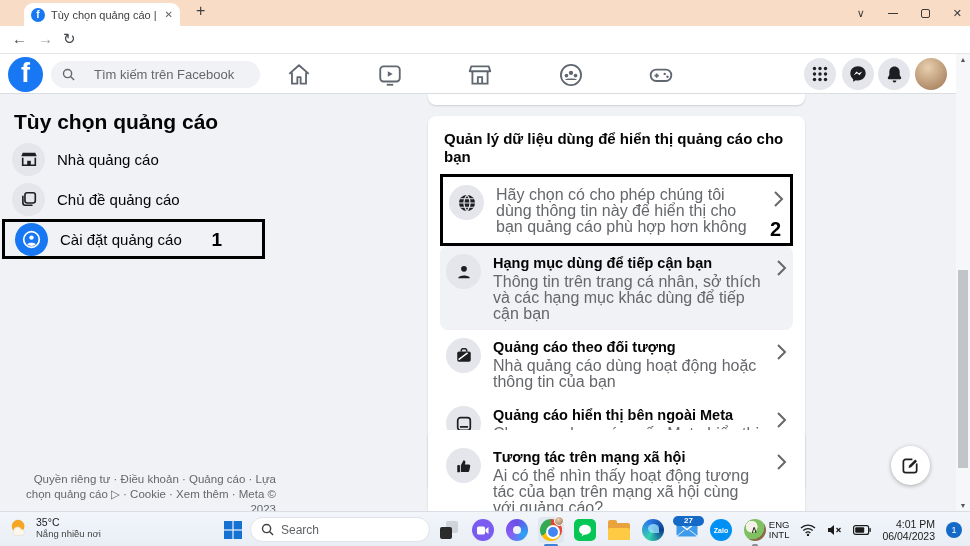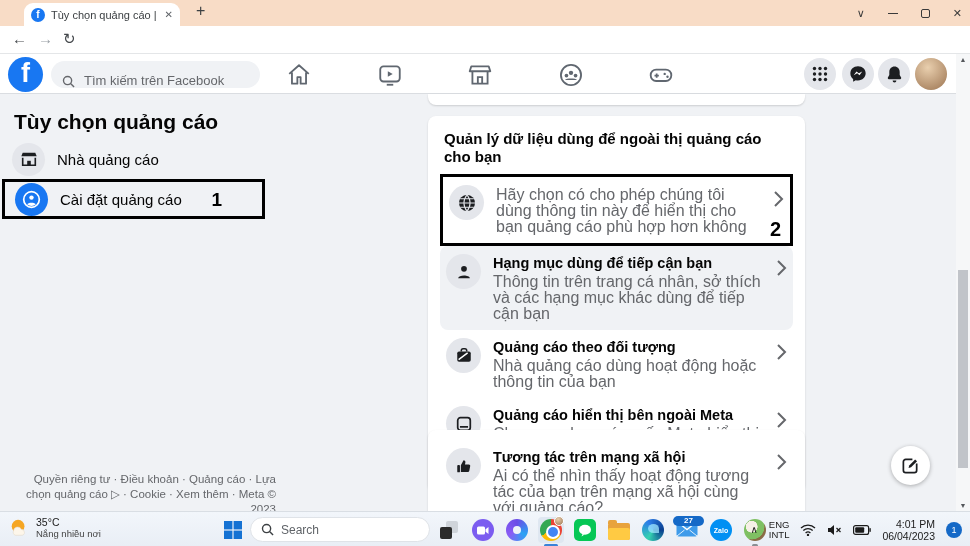--- a/index.html
+++ b/index.html
@@ -32,21 +32,21 @@
   .mini-avatar { width:15px; height:15px; border-radius:50%;
                  background:radial-gradient(circle at 35% 35%, #cfe3c2, #7d9f6d); }
   .dots { font-size:13px; color:#45494d; }
 
   
   .fbheader { position:absolute; left:0; top:54px; width:956px; height:40px; background:#fff;
               border-bottom:1px solid #dadde1; }
   .fblogo { position:absolute; left:8px; top:3px; width:35px; height:35px; border-radius:50%;
             background:#1877f2; color:#fff; font-size:27px; font-weight:bold; text-align:center; line-height:33px; }
   .fbsearch { position:absolute; left:51px; top:7px; width:209px; height:27px; background:#f0f2f5;
-              border-radius:15px; display:flex; align-items:flex-end; gap:9px; padding:0 11px;
+              border-radius:15px; display:flex; align-items:center; gap:19px; padding:0 11px;
               color:#65676b; font-size:13px; }
   .fbnav { position:absolute; top:8px; width:26px; height:26px; color:#606770; }
   .fbcircle { position:absolute; top:4px; width:32px; height:32px; border-radius:50%; background:#e4e6eb;
               display:flex; align-items:center; justify-content:center; }
   .fb-avatar { background:radial-gradient(circle at 40% 30%, #e9cfae, #9b7350); }
 
   
   .scrollbar { position:absolute; right:0; top:54px; width:14px; height:457px; background:#f6f7f8; }
   .scrollbar .arrow { position:absolute; left:0; width:14px; text-align:center; font-size:7px; color:#55585c; }
   .scroll-thumb { position:absolute; left:2px; top:216px; width:10px; height:198px; background:#c1c4c9; }
@@ -273,38 +273,47 @@
     <div class="side-item">
       <span class="sicon">
         <svg width="18" height="18" viewBox="0 0 20 20">
             <path d="M3 3h14l1.5 4H1.5z" fill="#1c1e21"></path>
             <path d="M3 8.5V17h14V8.5" fill="none" stroke="#1c1e21" stroke-width="1.8"></path>
             <path d="M8 17v-5h4v5" fill="#1c1e21"></path>
           </svg>
       </span>
       <span class="side-label">Nhà quảng cáo</span>
     </div>
+    <div class="side-item">
+      <span class="sicon">
+        <svg width="18" height="18" viewBox="0 0 20 20">
+            <rect x="5.5" y="3" width="11.5" height="11.5" rx="2.5" fill="none" stroke="#1c1e21" stroke-width="1.8"></rect>
+            <path d="M3.2 7v7.3A2.7 2.7 0 0 0 5.9 17h7.4" fill="none" stroke="#1c1e21" stroke-width="1.8" stroke-linecap="round"></path>
+          </svg>
+      </span>
+      <span class="side-label">Chủ đề quảng cáo</span>
+    </div>
     <div class="side-item annotated">
       <span class="sicon active">
         <svg width="19" height="19" viewBox="0 0 20 20">
             <circle cx="10" cy="10" r="8.2" fill="none" stroke="#fff" stroke-width="1.8"></circle>
             <circle cx="10" cy="8" r="2.3" fill="#fff"></circle>
             <path d="M5.5 15.3c.6-2.4 8.4-2.4 9 0a8.2 8.2 0 0 1-9 0z" fill="#fff"></path>
           </svg>
       </span>
       <span class="side-label">Cài đặt quảng cáo</span>
       <span class="ann-num">1</span>
     </div>
   </div>
 
   <div class="maincol">
     <div class="partial-card"></div>
 
     <div class="card card1">
-      <div class="section-title">Quản lý dữ liệu dùng để ngoài thị quảng cáo cho bạn</div>
+      <div class="section-title">Quản lý dữ liệu dùng để hiển thị quảng cáo cho bạn</div>
 
       <div class="row annotated">
         <span class="ricon">
           <svg width="20" height="20" viewBox="0 0 20 20">
               <circle cx="10" cy="10" r="8" fill="#1c1e21"></circle>
               <path d="M2 10h16M10 2a12 12 0 0 1 0 16M10 2a12 12 0 0 0 0 16M3.3 5.8h13.4M3.3 14.2h13.4" stroke="#e4e6eb" stroke-width="1.1" fill="none"></path>
             </svg>
         </span>
         <span class="rtexts">
           <span class="rdesc" style="display:block">Hãy chọn có cho phép chúng tôi dùng thông tin này để hiển thị cho bạn quảng cáo phù hợp hơn không</span>

